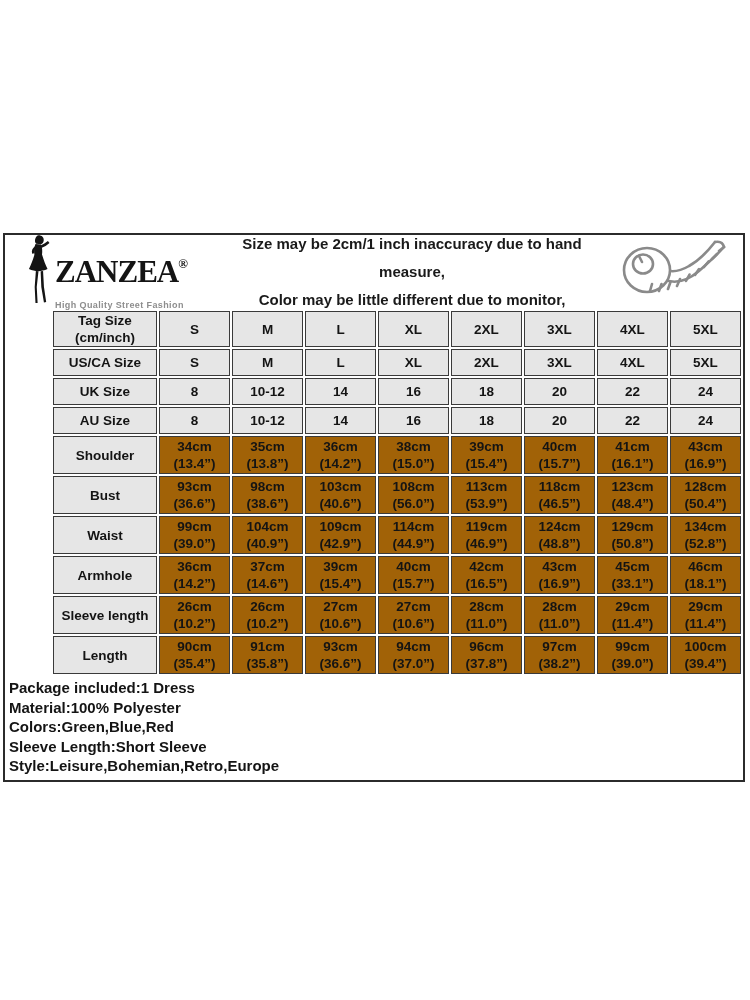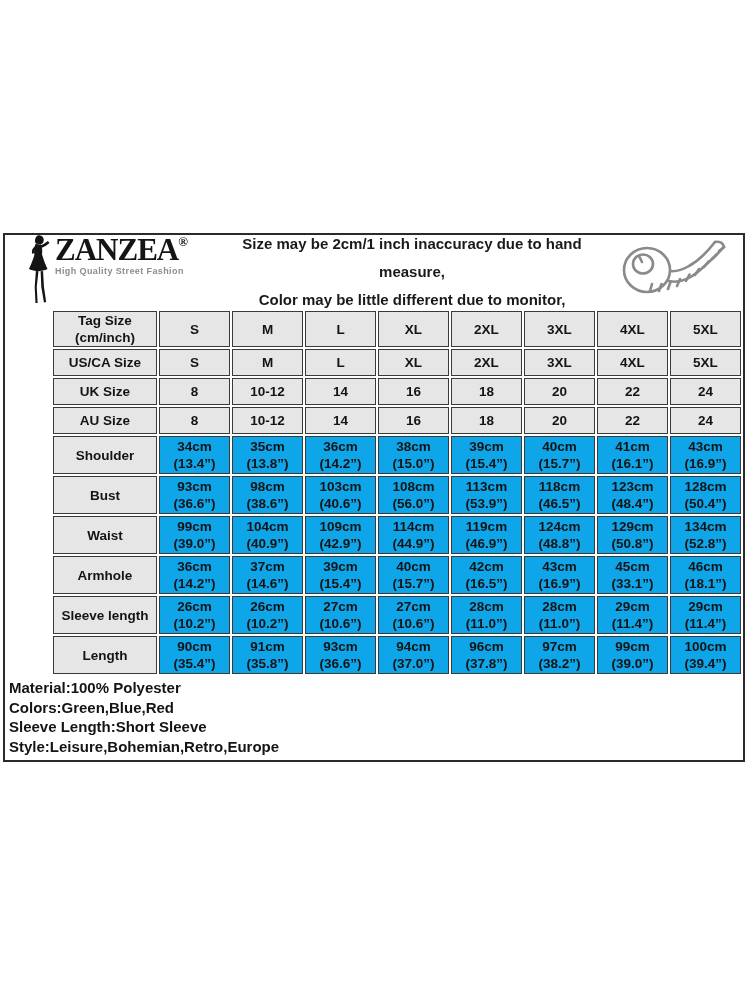--- a/index.html
+++ b/index.html
@@ -19,41 +19,41 @@
   }
   
   .hdr {
     height: 74px;
     display: flex;
     align-items: center;
     padding: 0 8px 0 18px;
   }
   .logo {
     display: flex;
-    align-items: flex-start;
+    align-items: flex-end;
     width: 190px;
     flex: 0 0 auto;
   }
   .logo-fig { flex: 0 0 auto; margin-right: 2px; }
   .logo-text { line-height: 1; }
   .brand-line {
     font-family: "Liberation Serif", serif;
     font-weight: 700;
     font-size: 31px;
     letter-spacing: -1px;
     color: #141414;
     white-space: nowrap;
   }
   .reg { font-size: 13px; vertical-align: 14px; letter-spacing: 0; }
   .tagline {
     font-size: 9px;
     font-weight: 600;
     color: #8d8d8d;
     letter-spacing: 0.4px;
-    margin-top: 2px;
+    margin-top: 14px;
     white-space: nowrap;
   }
   .disclaimer {
     flex: 1;
     text-align: center;
     font-size: 15px;
     font-weight: 700;
     line-height: 28px;
     color: #1a1a1a;
   }
@@ -74,21 +74,21 @@
     font-weight: 700;
     line-height: 17px;
     white-space: pre-line;
     padding: 0;
     color: #141414;
   }
   .gray { background: #e6e6e6; }
   tr.hdr-row th, tr.hdr-row td { height: 25px; }
   tr.hdr-row.tall th, tr.hdr-row.tall td { height: 32px; }
   tr.m-row th, tr.m-row td { height: 36px; }
-  tr.m-row td { background: #0ea5e9; }
+  tr.m-row td { background: #a16207; }
   
   .info {
     padding: 2px 4px 4px 4px;
   }
   .info-line {
     font-size: 15px;
     font-weight: 600;
     line-height: 19.5px;
     color: #141414;
     white-space: nowrap;
@@ -308,19 +308,20 @@
 (38.2”)</td>
           <td>99cm
 (39.0”)</td>
           <td>100cm
 (39.4”)</td>
         </tr>
       </tbody>
   </table>
 
   <div class="info">
+    <div class="info-line">Package included:1 Dress</div>
     <div class="info-line">Material:100% Polyester</div>
     <div class="info-line">Colors:Green,Blue,Red</div>
     <div class="info-line">Sleeve Length:Short Sleeve</div>
     <div class="info-line">Style:Leisure,Bohemian,Retro,Europe</div>
   </div>
 
 </div>
 
 </body></html>

